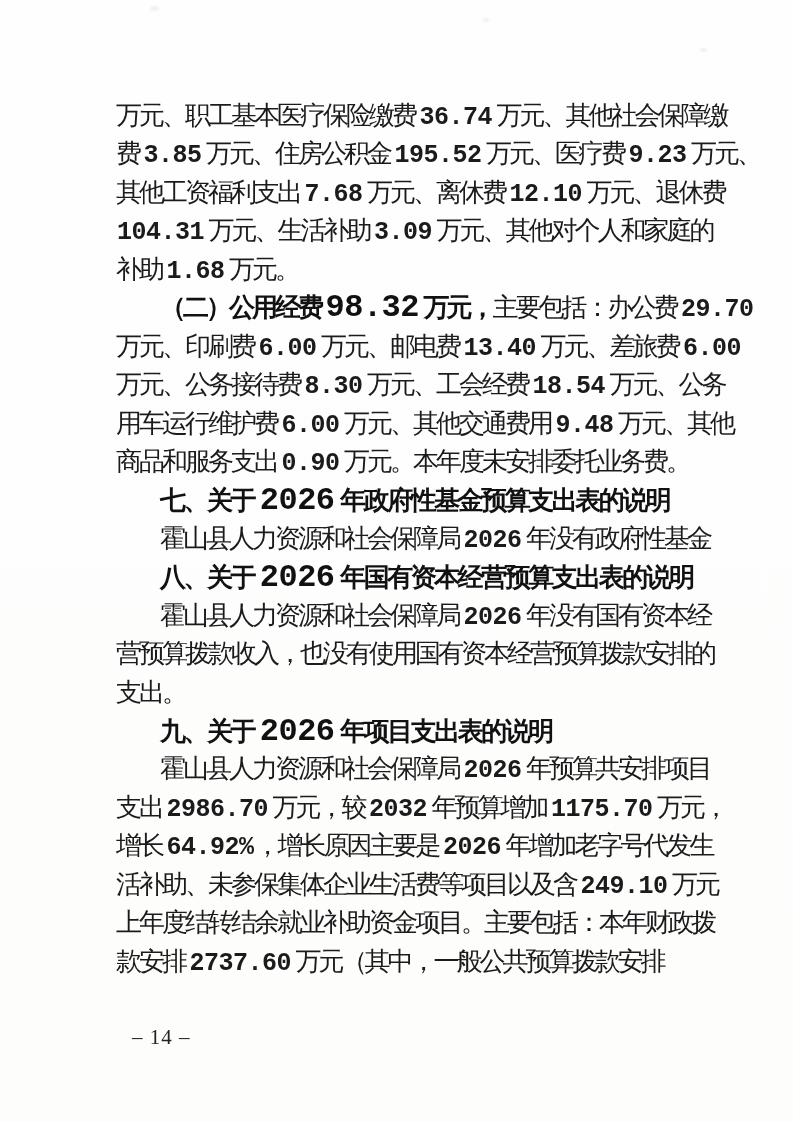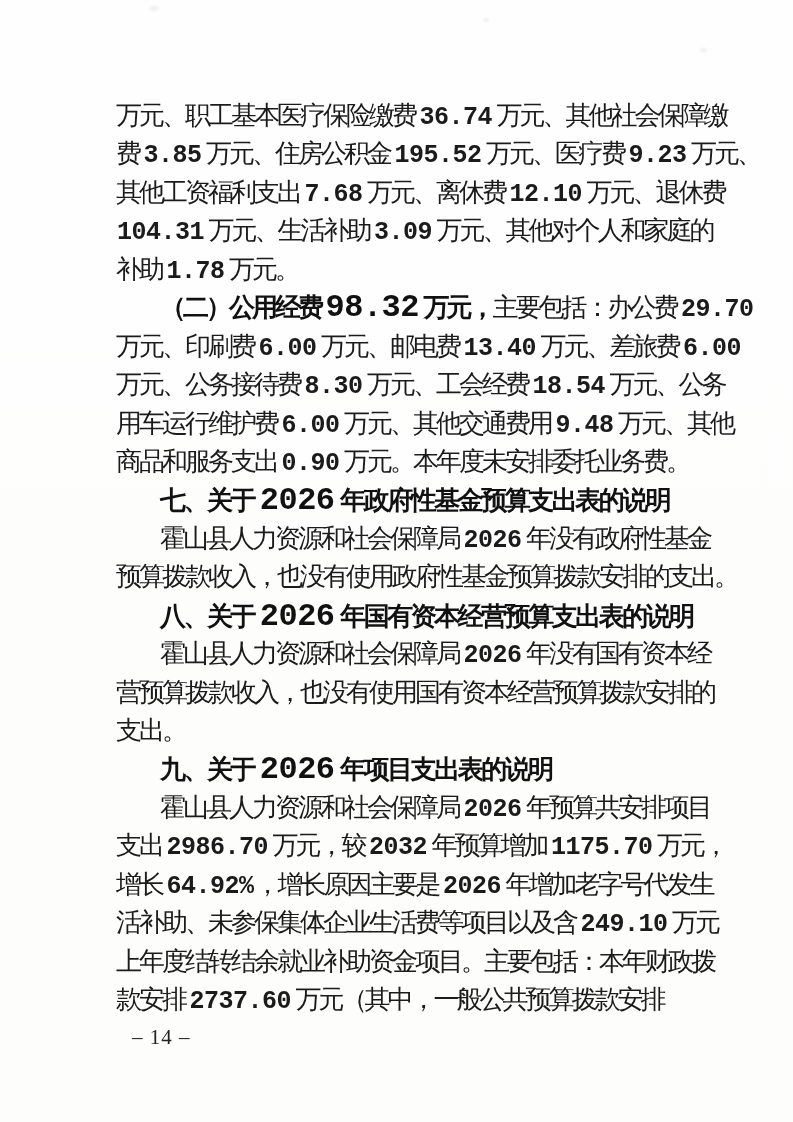--- a/index.html
+++ b/index.html
@@ -92,29 +92,28 @@
 <div class="page">
   <div class="speck s1"></div>
   <div class="speck s2"></div>
   <div class="speck s3"></div>
 
   <div class="doc-text">
       <div class="line"><span class="seg">万元、职工基本医疗保险缴费 <span class="num">36.74</span> 万元、其他社会保障缴</span></div>
       <div class="line"><span class="seg">费 <span class="num">3.85</span> 万元、住房公积金 <span class="num">195.52</span> 万元、医疗费 <span class="num">9.23</span> 万元、</span></div>
       <div class="line"><span class="seg">其他工资福利支出 <span class="num">7.68</span> 万元、离休费 <span class="num">12.10</span> 万元、退休费</span></div>
       <div class="line"><span class="seg"><span class="num">104.31</span> 万元、生活补助 <span class="num">3.09</span> 万元、其他对个人和家庭的</span></div>
-      <div class="line no-just"><span class="seg">补助 <span class="num">1.78</span> 万元。</span></div>
+      <div class="line no-just"><span class="seg">补助 <span class="num">1.68</span> 万元。</span></div>
       <div class="line indent"><span class="seg seg-b">（二）公用经费 <span class="num">98.32</span> 万元，</span><span class="seg">主要包括：办公费 <span class="num">29.70</span></span></div>
       <div class="line"><span class="seg">万元、印刷费 <span class="num">6.00</span> 万元、邮电费 <span class="num">13.40</span> 万元、差旅费 <span class="num">6.00</span></span></div>
       <div class="line"><span class="seg">万元、公务接待费 <span class="num">8.30</span> 万元、工会经费 <span class="num">18.54</span> 万元、公务</span></div>
       <div class="line"><span class="seg">用车运行维护费 <span class="num">6.00</span> 万元、其他交通费用 <span class="num">9.48</span> 万元、其他</span></div>
       <div class="line no-just"><span class="seg">商品和服务支出 <span class="num">0.90</span> 万元。本年度未安排委托业务费。</span></div>
       <div class="line heading indent no-just"><span class="seg">七、关于 <span class="num">2026</span> 年政府性基金预算支出表的说明</span></div>
       <div class="line indent"><span class="seg">霍山县人力资源和社会保障局 <span class="num">2026</span> 年没有政府性基金</span></div>
-      <div class="line"><span class="seg">预算拨款收入，也没有使用政府性基金预算拨款安排的支出。</span></div>
       <div class="line heading indent no-just"><span class="seg">八、关于 <span class="num">2026</span> 年国有资本经营预算支出表的说明</span></div>
       <div class="line indent"><span class="seg">霍山县人力资源和社会保障局 <span class="num">2026</span> 年没有国有资本经</span></div>
       <div class="line"><span class="seg">营预算拨款收入，也没有使用国有资本经营预算拨款安排的</span></div>
       <div class="line no-just"><span class="seg">支出。</span></div>
       <div class="line heading indent no-just"><span class="seg">九、关于 <span class="num">2026</span> 年项目支出表的说明</span></div>
       <div class="line indent"><span class="seg">霍山县人力资源和社会保障局 <span class="num">2026</span> 年预算共安排项目</span></div>
       <div class="line"><span class="seg">支出 <span class="num">2986.70</span> 万元，较 <span class="num">2032</span> 年预算增加 <span class="num">1175.70</span> 万元，</span></div>
       <div class="line"><span class="seg">增长 <span class="num">64.92%</span>，增长原因主要是 <span class="num">2026</span> 年增加老字号代发生</span></div>
       <div class="line"><span class="seg">活补助、未参保集体企业生活费等项目以及含 <span class="num">249.10</span> 万元</span></div>
       <div class="line"><span class="seg">上年度结转结余就业补助资金项目。主要包括：本年财政拨</span></div>

